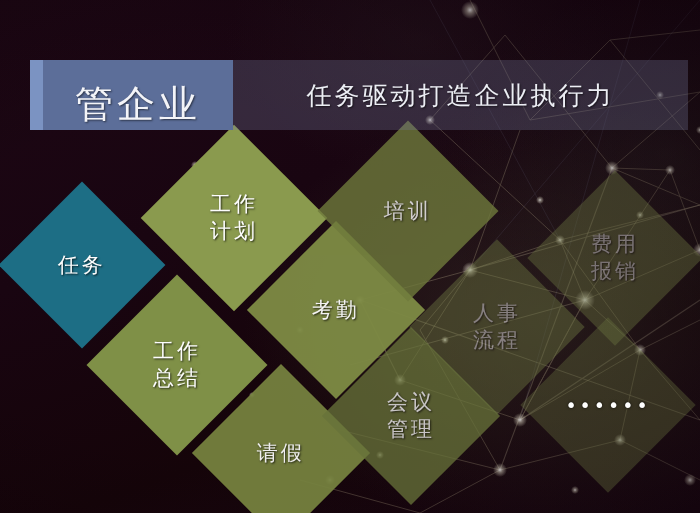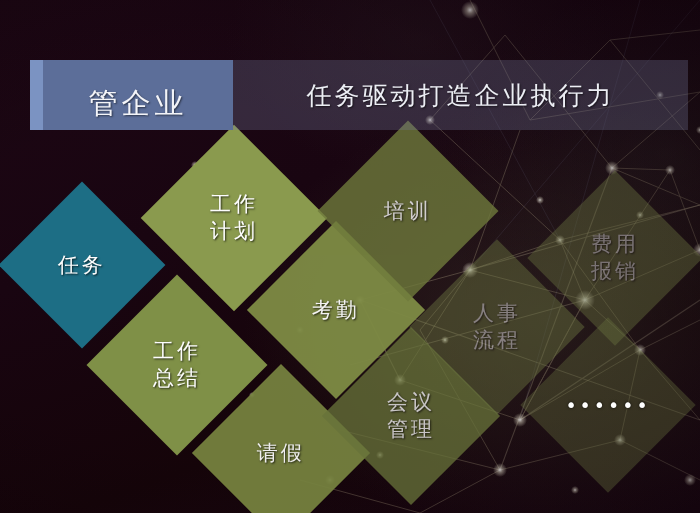--- a/index.html
+++ b/index.html
@@ -39,21 +39,21 @@
     position:absolute;left:0;top:0;width:203px;height:70px;
     background:#5c6e99;
   }
   .tb-accent{
     position:absolute;left:0;top:0;width:13px;height:70px;
     background:#7b93c2;
   }
   .tb-main-text{
     position:absolute;left:13px;top:0;width:190px;height:88px;
     display:flex;align-items:center;justify-content:center;
-    color:#f3f4f8;font-size:29px;letter-spacing:4px;
+    color:#f3f4f8;font-size:38px;letter-spacing:4px;
     text-shadow:1px 1px 2px rgba(0,0,0,.55);
     white-space:nowrap;
   }
   .tb-sub-text{
     position:absolute;left:203px;top:0;width:455px;height:70px;
     display:flex;align-items:center;justify-content:center;
     color:#eceef4;font-size:25px;letter-spacing:3px;
     text-shadow:1px 1px 2px rgba(0,0,0,.6);
     white-space:nowrap;
   }

